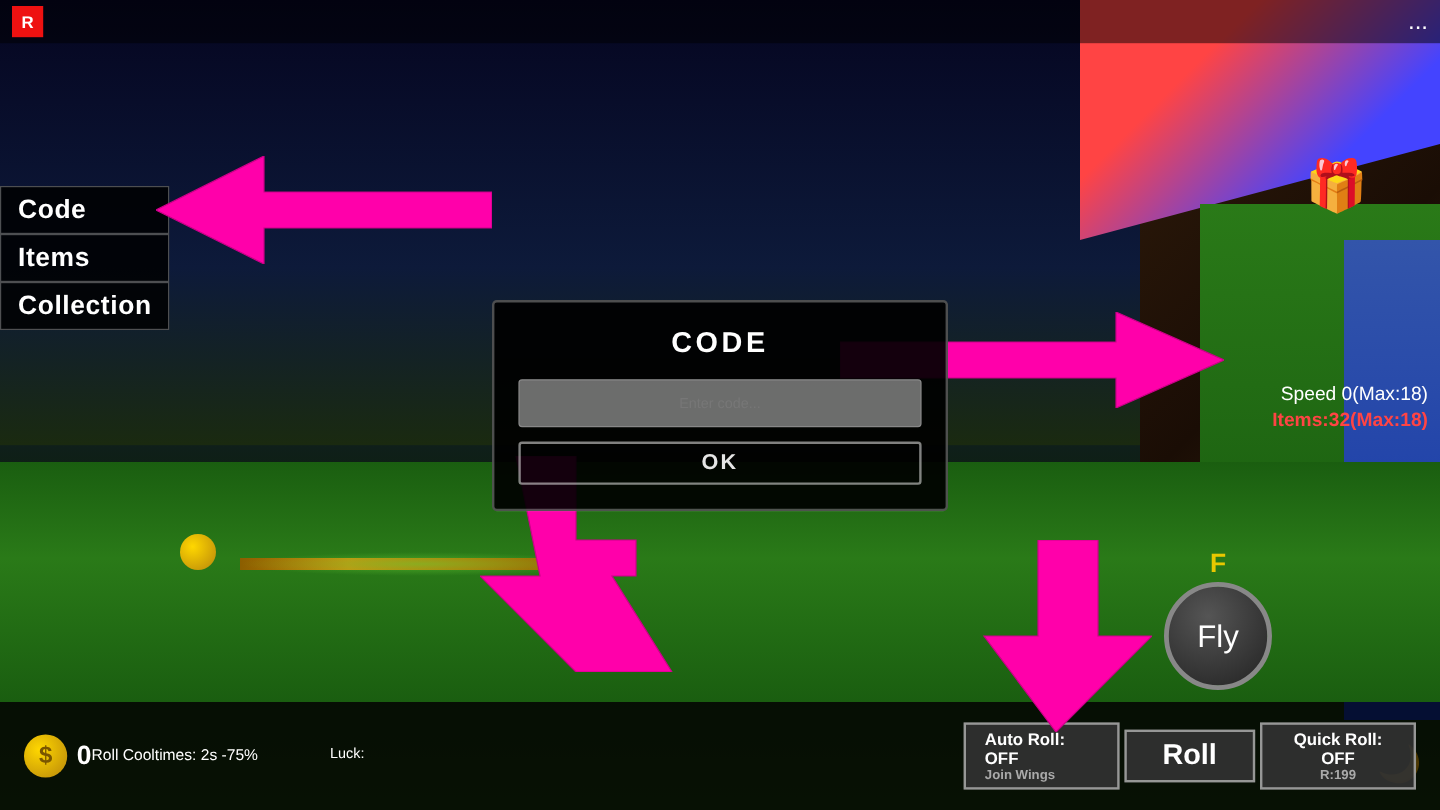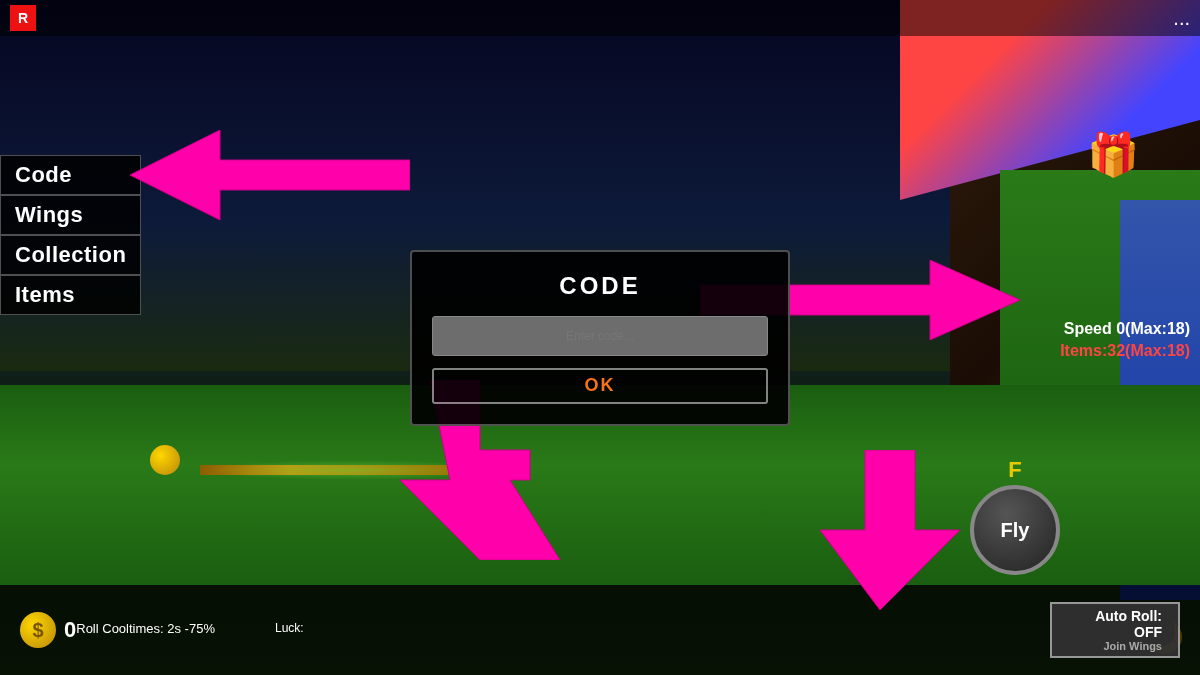--- a/index.html
+++ b/index.html
@@ -169,21 +169,21 @@
       color: #777;
       text-align: center;
     }
 
     .modal-ok-btn {
       width: 100%;
       height: 36px;
       background: transparent;
       border: 2px solid rgba(255,255,255,0.5);
       border-radius: 3px;
-      color: #f97316;
+      color: #e5e5e5;
       font-size: 18px;
       font-weight: 700;
       cursor: pointer;
       letter-spacing: 2px;
     }
 
     
     .arrow {
       position: absolute;
       z-index: 40;
@@ -218,21 +218,21 @@
     .stats {
       position: absolute;
       top: 320px; right: 10px;
       text-align: right;
       z-index: 10;
     }
 
     .stat-speed {
       color: white;
       font-size: 16px;
-      font-weight: 700;
+      font-weight: 400;
       margin-bottom: 4px;
     }
 
     .stat-height {
       color: #ff4444;
       font-size: 16px;
       font-weight: 700;
     }
 
     
@@ -318,21 +318,21 @@
 
     .btn-auto-roll {
       background: rgba(50,50,50,0.9);
       border: 2px solid rgba(255,255,255,0.5);
       color: white;
       font-size: 14px;
       font-weight: 700;
       padding: 4px 16px;
       cursor: pointer;
       min-width: 130px;
-      text-align: right;
+      text-align: left;
     }
 
     .btn-auto-roll .sub {
       font-size: 11px;
       color: #aaa;
       display: block;
     }
 
     .btn-roll {
       background: rgba(50,50,50,0.9);
@@ -379,22 +379,22 @@
     }
 
     .fly-circle {
       width: 90px; height: 90px;
       background: radial-gradient(circle at 40% 30%, #555, #222);
       border: 4px solid #888;
       border-radius: 50%;
       display: flex;
       align-items: center;
       justify-content: center;
-      font-size: 20px;
-      font-weight: 700;
+      font-size: 26px;
+      font-weight: 400;
       color: white;
       cursor: pointer;
     }
 
     
     .roblox-bar {
       position: absolute;
       top: 0; left: 0; right: 0;
       height: 36px;
       background: rgba(0,0,0,0.5);
@@ -436,23 +436,22 @@
   <div class="gold-orb"></div>
 </div>
 
 <div class="roblox-bar">
   <div class="roblox-logo">R</div>
   <div class="roblox-dots">...</div>
 </div>
 
 <div class="left-menu">
   <div class="menu-item">Code</div>
-  <div class="menu-item">Wings</div>
+  <div class="menu-item">Items</div>
   <div class="menu-item">Collection</div>
-  <div class="menu-item">Items</div>
 </div>
 
 <div class="modal-overlay">
   <div class="modal">
     <div class="modal-title">CODE</div>
     <input class="modal-input" type="text" placeholder="Enter code..." style="">
     <button class="modal-ok-btn">OK</button>
   </div>
 </div>
 
@@ -495,15 +494,20 @@
   <div class="bottom-controls">
     <div style="display:flex; gap: 60px; align-items:center; width:100%;">
       <span class="roll-info">Roll Cooltimes: 2s -75%</span>
       <span class="luck-info">Luck:</span>
     </div>
     <div class="buttons-row">
       <button class="btn-auto-roll">
         <span>Auto Roll: OFF</span>
         <span class="sub">Join Wings</span>
       </button>
+      <button class="btn-roll">Roll</button>
+      <button class="btn-quick-roll">
+        <span>Quick Roll: OFF</span>
+        <span class="sub">R:199</span>
+      </button>
     </div>
   </div>
 </div>
 
 </body></html>

